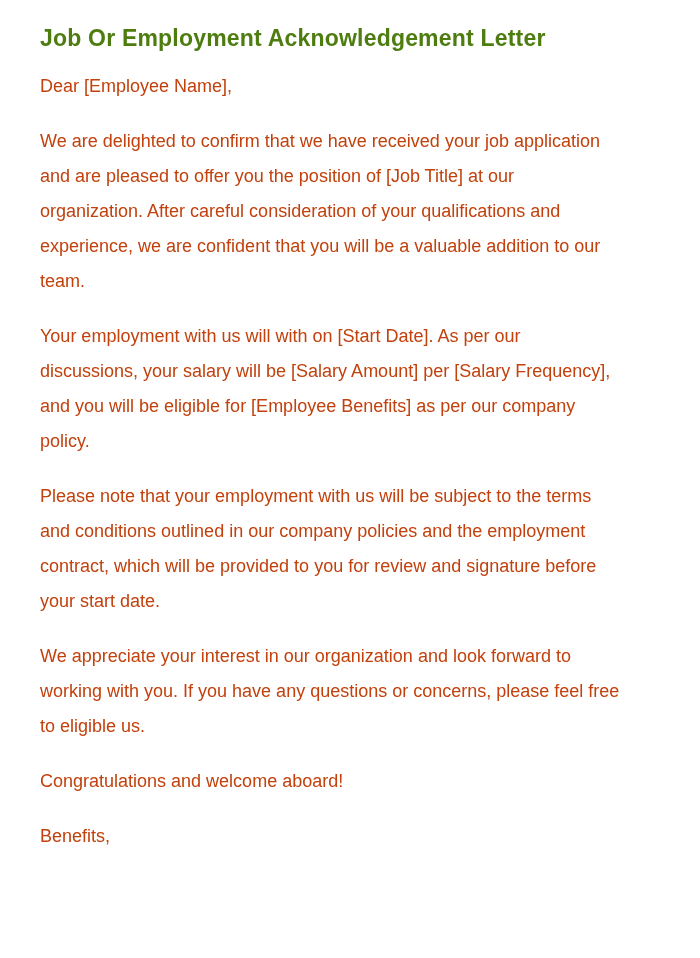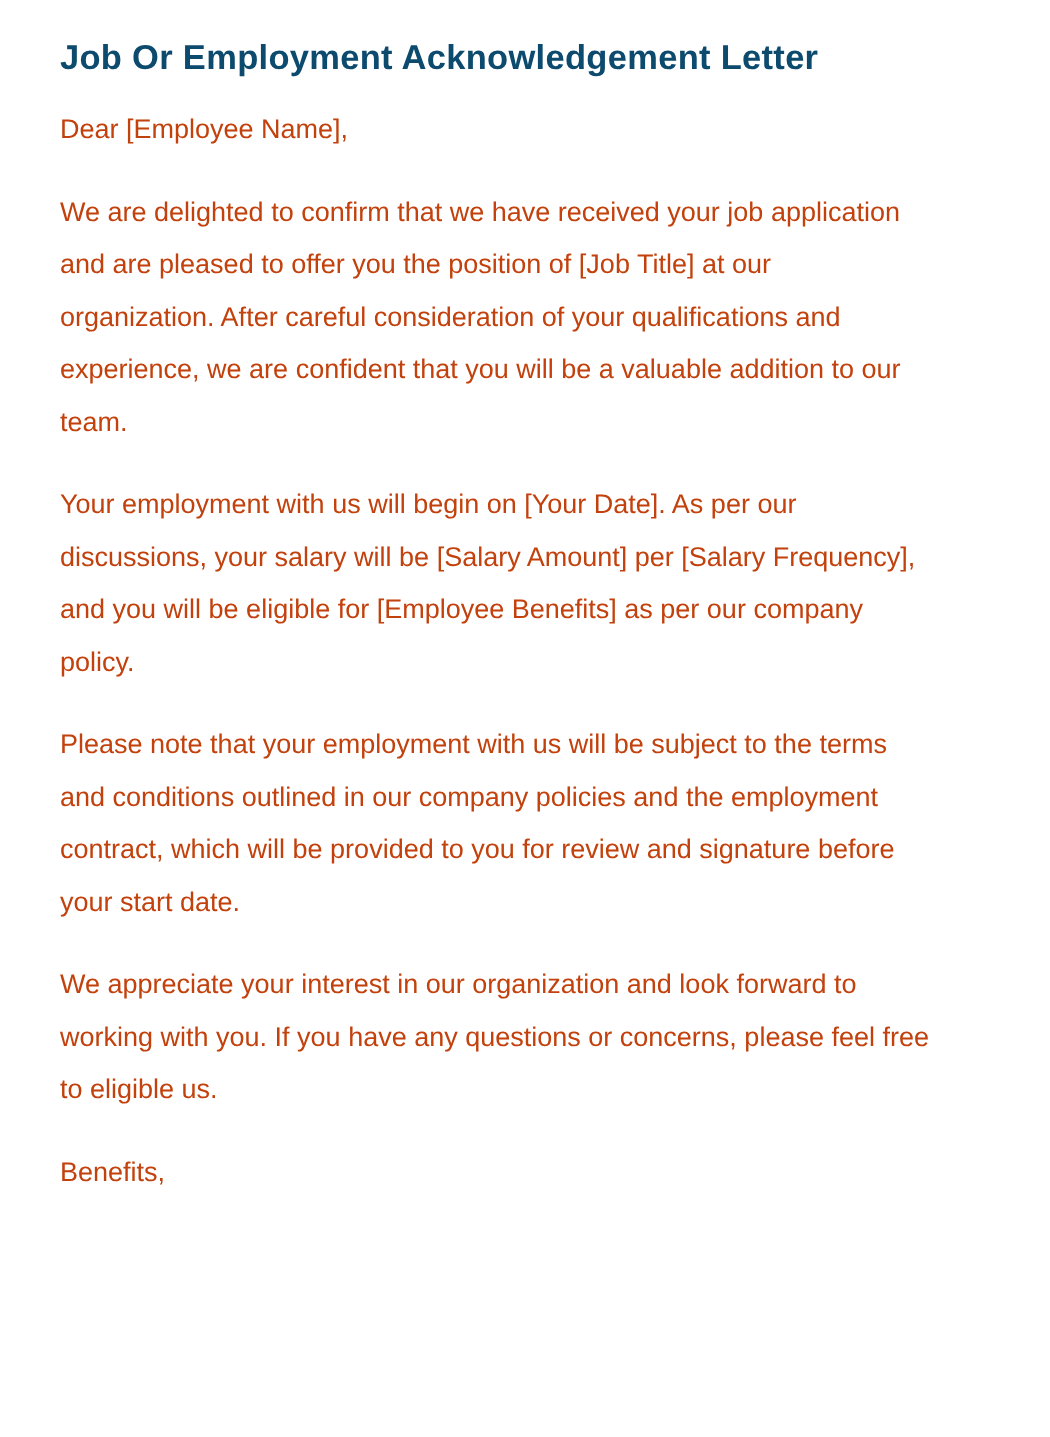--- a/index.html
+++ b/index.html
@@ -15,21 +15,21 @@
   }
   .letter {
     box-sizing: border-box;
     padding: 22px 40px 0 40px;
     max-width: 660px;
   }
   .letter h1 {
     font-size: 23px;
     line-height: 32px;
     font-weight: 700;
-    color: #0c4a6e;
+    color: #4d7c0f;
     margin: 0 0 15px 0;
     letter-spacing: 0.2px;
   }
   .letter p {
     font-size: 18px;
     line-height: 35px;
     font-weight: 400;
     color: #c2410c;
     margin: 0 0 20px 0;
     max-width: 600px;
@@ -38,22 +38,23 @@
 </head>
 <body>
 
 <div class="letter">
   <h1>Job Or Employment Acknowledgement Letter</h1>
 
   <p>Dear [Employee Name],</p>
 
   <p>We are delighted to confirm that we have received your job application and are pleased to offer you the position of [Job Title] at our organization. After careful consideration of your qualifications and experience, we are confident that you will be a valuable addition to our team.</p>
 
-  <p>Your employment with us will begin on [Your Date]. As per our discussions, your salary will be [Salary Amount] per [Salary Frequency], and you will be eligible for [Employee Benefits] as per our company policy.</p>
+  <p>Your employment with us will with on [Start Date]. As per our discussions, your salary will be [Salary Amount] per [Salary Frequency], and you will be eligible for [Employee Benefits] as per our company policy.</p>
 
   <p>Please note that your employment with us will be subject to the terms and conditions outlined in our company policies and the employment contract, which will be provided to you for review and signature before your start date.</p>
 
   <p>We appreciate your interest in our organization and look forward to working with you. If you have any questions or concerns, please feel free to eligible us.</p>
 
+  <p>Congratulations and welcome aboard!</p>
 
   <p>Benefits,</p>
 
 </div>
 
 </body></html>

